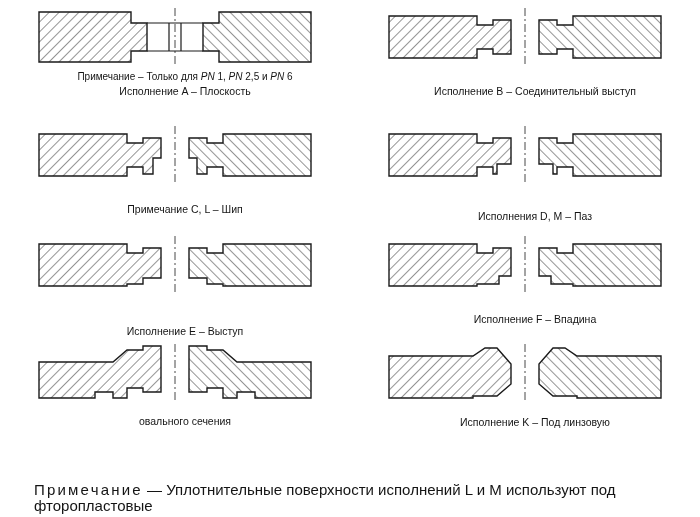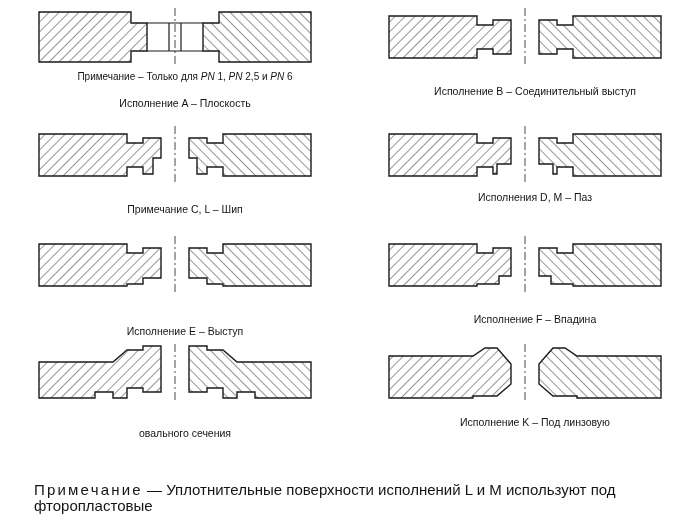--- a/index.html
+++ b/index.html
@@ -44,21 +44,21 @@
     margin-top: 1px;
     padding-left: 20px;
   }
   .caption .note {
     font-size: 10px;
   }
   .caption .ital {
     font-style: italic;
   }
   .cap2 {
-    margin-top: 12px;
+    margin-top: 0px;
   }
   .footnote {
     position: absolute;
     left: 34px;
     top: 482px;
     width: 640px;
     font-size: 15px;
     line-height: 16px;
     color: #141414;
   }
@@ -146,21 +146,21 @@
             <line x1="0" y1="0" x2="0" y2="7" stroke="#2b2b2b" stroke-width="1"></line>
           </pattern>
           <pattern id="hD2" width="7" height="7" patternTransform="rotate(-45)" patternUnits="userSpaceOnUse">
             <line x1="0" y1="0" x2="0" y2="7" stroke="#2b2b2b" stroke-width="1"></line>
           </pattern>
         </defs>
         <path d="M4,10 L92,10 L92,19 L108,19 L108,14 L126,14 L126,40 L112,40 L112,50 L108,50 L108,43 L92,43 L92,52 L4,52 Z" fill="url(#hD)" stroke="#1a1a1a" stroke-width="1.4"></path>
         <path d="M276,10 L188,10 L188,19 L172,19 L172,14 L154,14 L154,40 L168,40 L168,50 L172,50 L172,43 L188,43 L188,52 L276,52 Z" fill="url(#hD2)" stroke="#1a1a1a" stroke-width="1.4"></path>
         <line x1="140" y1="2" x2="140" y2="60" stroke="#1a1a1a" stroke-width="0.8" stroke-dasharray="8,3,2,3"></line>
       </svg>
-      <div class="caption" style="margin-top:4px">Исполнения D, M – Паз</div>
+      <div class="caption" style="margin-top:23px">Исполнения D, M – Паз</div>
     </div>
 
     <div class="cell">
       <svg class="fig" width="280" height="62" viewBox="0 0 280 62">
         <defs>
           <pattern id="hE" width="7" height="7" patternTransform="rotate(45)" patternUnits="userSpaceOnUse">
             <line x1="0" y1="0" x2="0" y2="7" stroke="#2b2b2b" stroke-width="1"></line>
           </pattern>
           <pattern id="hE2" width="7" height="7" patternTransform="rotate(-45)" patternUnits="userSpaceOnUse">
             <line x1="0" y1="0" x2="0" y2="7" stroke="#2b2b2b" stroke-width="1"></line>

